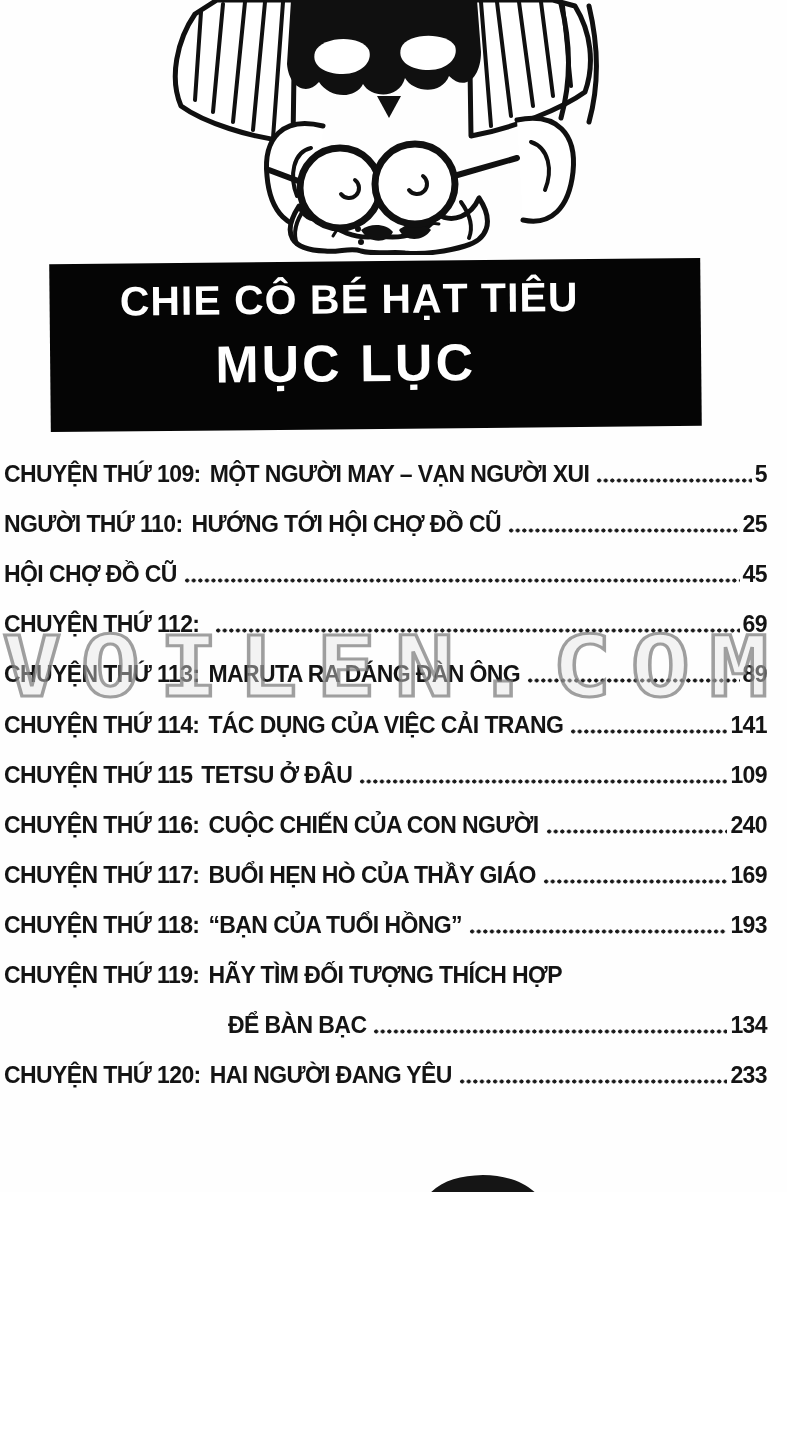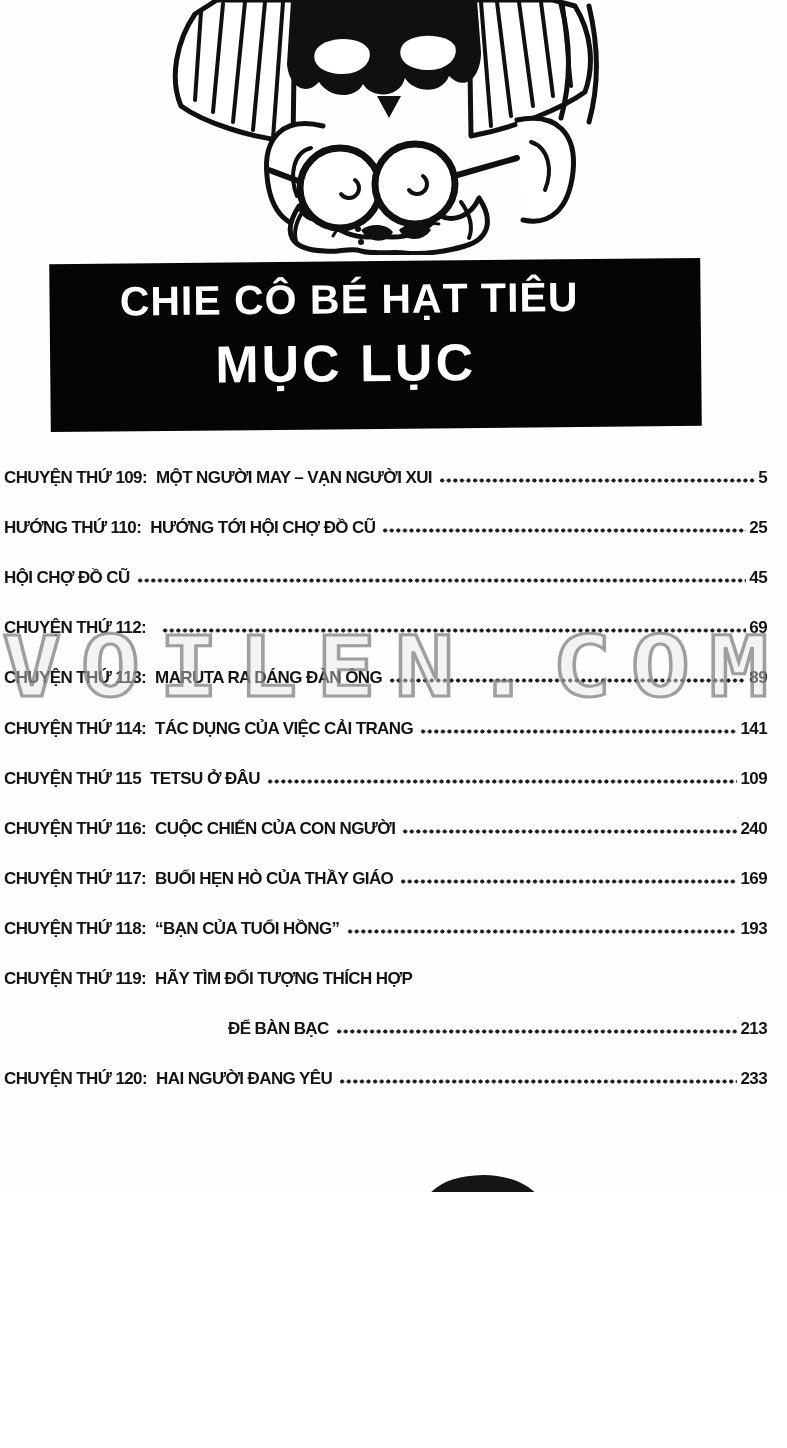--- a/index.html
+++ b/index.html
@@ -14,21 +14,21 @@
 
   
   #banner{position:absolute;left:50px;top:261px;width:651px;height:168px;background:#050505;
           transform:rotate(-0.55deg);z-index:2;display:flex;flex-direction:column;
           align-items:center;justify-content:flex-start;padding-top:16px;box-sizing:border-box;}
   #banner .b1{color:#fff;font-size:41px;font-weight:bold;letter-spacing:1px;margin-right:52px;line-height:1.1;}
   #banner .b2{color:#fff;font-size:52px;font-weight:bold;letter-spacing:3px;margin-right:60px;margin-top:14px;line-height:1.05;}
 
   
   #toc{position:absolute;left:4px;top:447px;width:763px;z-index:2;}
-  .row{display:flex;align-items:flex-end;height:50.1px;font-weight:bold;font-size:17px;
+  .row{display:flex;align-items:flex-end;height:50.1px;font-weight:bold;font-size:23px;
        letter-spacing:-0.6px;color:#141414;white-space:nowrap;}
   .lab{padding-bottom:9px;margin-right:9px;flex:0 0 auto;}
   .tit{padding-bottom:9px;flex:0 0 auto;}
   .dots{flex:1 1 auto;height:7px;margin:0 3px 13px 7px;min-width:18px;
         background-image:radial-gradient(circle at 3.2px 3.5px,#1a1a1a 1.8px,rgba(0,0,0,0) 2.3px);
         background-size:6.6px 7px;background-repeat:repeat-x;}
   .pg{padding-bottom:9px;flex:0 0 auto;}
   .spacer{flex:0 0 auto;width:224px;}
 
   
@@ -98,21 +98,21 @@
   </div>
 
   <div id="toc">
     <div class="row">
       <span class="lab">CHUYỆN THỨ 109:</span>
       <span class="tit">MỘT NGƯỜI MAY – VẠN NGƯỜI XUI</span>
       <span class="dots"></span>
       <span class="pg">5</span>
     </div>
     <div class="row">
-      <span class="lab">HƯỚNG THỨ 110:</span>
+      <span class="lab">NGƯỜI THỨ 110:</span>
       <span class="tit">HƯỚNG TỚI HỘI CHỢ ĐỒ CŨ</span>
       <span class="dots"></span>
       <span class="pg">25</span>
     </div>
     <div class="row">
       <span class="tit">HỘI CHỢ ĐỒ CŨ</span>
       <span class="dots"></span>
       <span class="pg">45</span>
     </div>
     <div class="row">
@@ -157,21 +157,21 @@
       <span class="pg">193</span>
     </div>
     <div class="row">
       <span class="lab">CHUYỆN THỨ 119:</span>
       <span class="tit">HÃY TÌM ĐỐI TƯỢNG THÍCH HỢP</span>
     </div>
     <div class="row">
       <span class="spacer"></span>
       <span class="tit">ĐỂ BÀN BẠC</span>
       <span class="dots"></span>
-      <span class="pg">213</span>
+      <span class="pg">134</span>
     </div>
     <div class="row">
       <span class="lab">CHUYỆN THỨ 120:</span>
       <span class="tit">HAI NGƯỜI ĐANG YÊU</span>
       <span class="dots"></span>
       <span class="pg">233</span>
     </div>
   </div>
 
   <div class="wm" id="wm-mid">VOILEN.COM</div>

